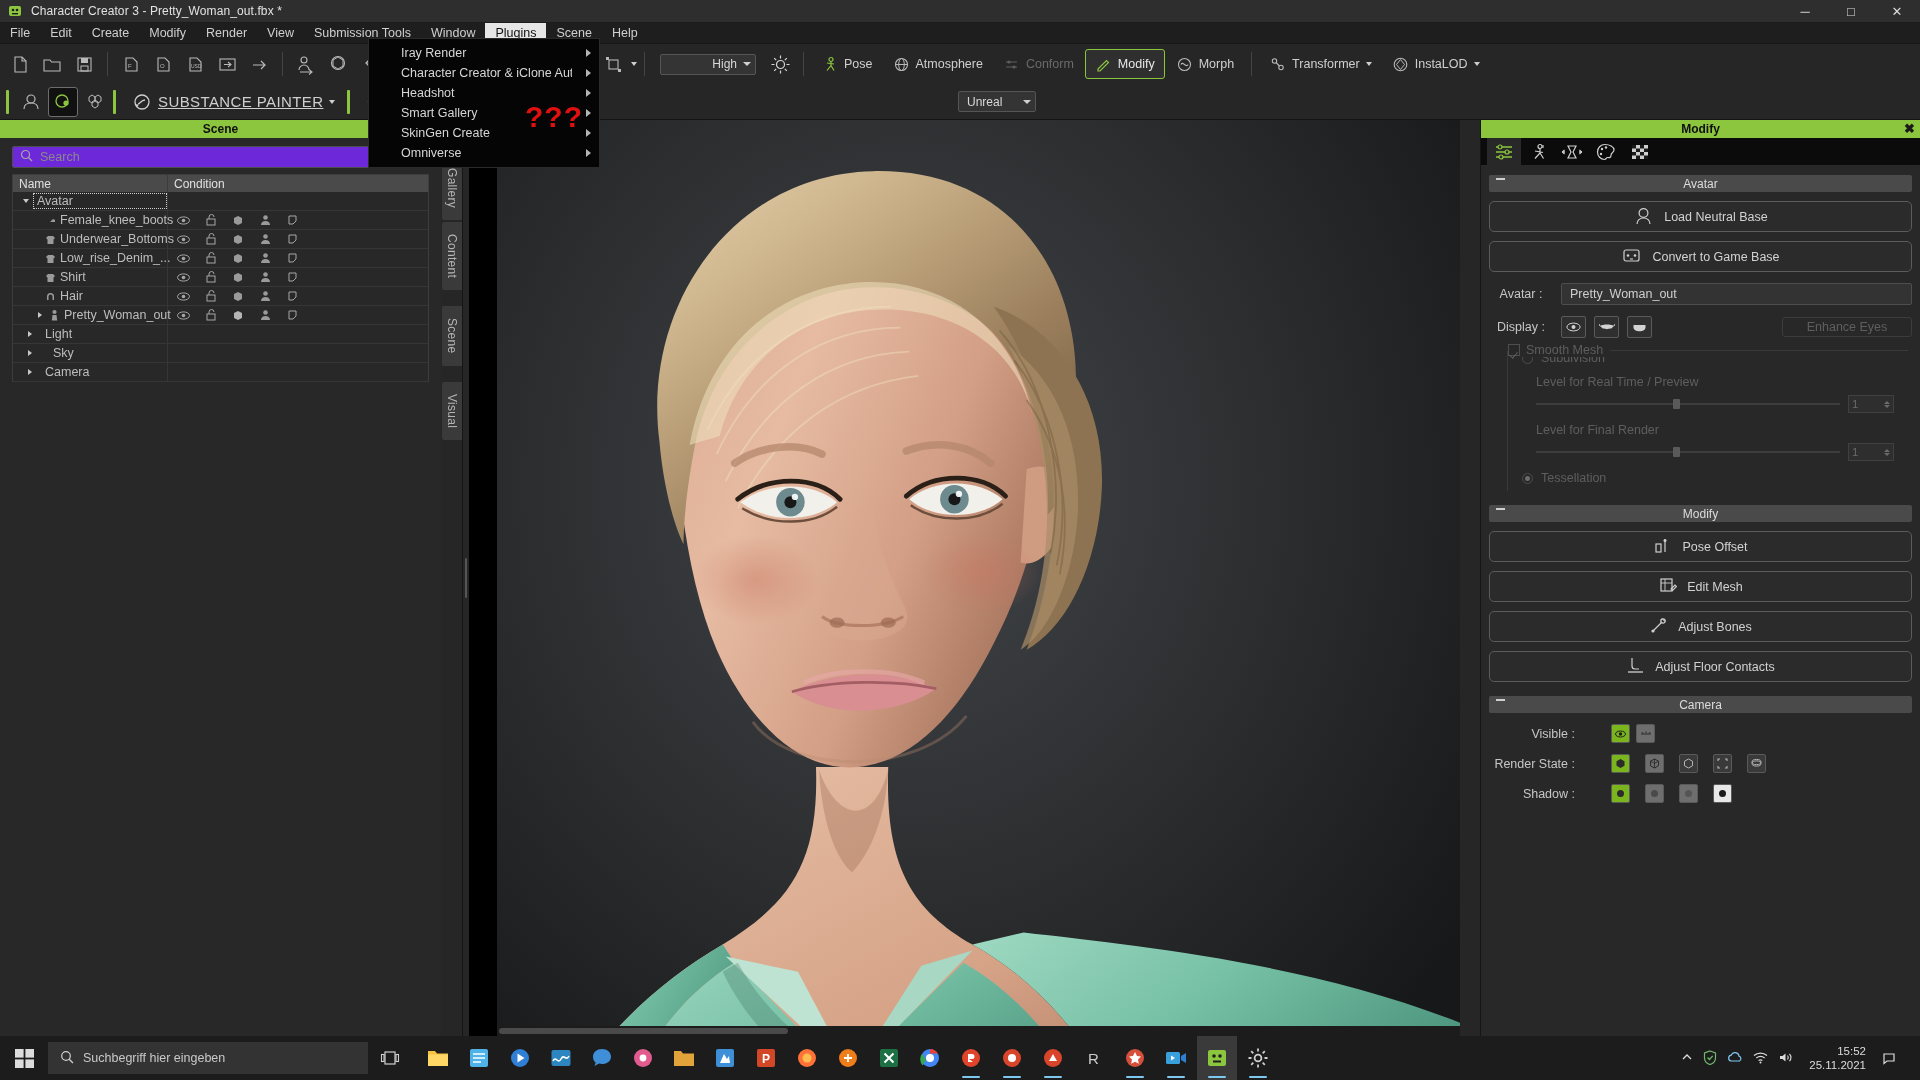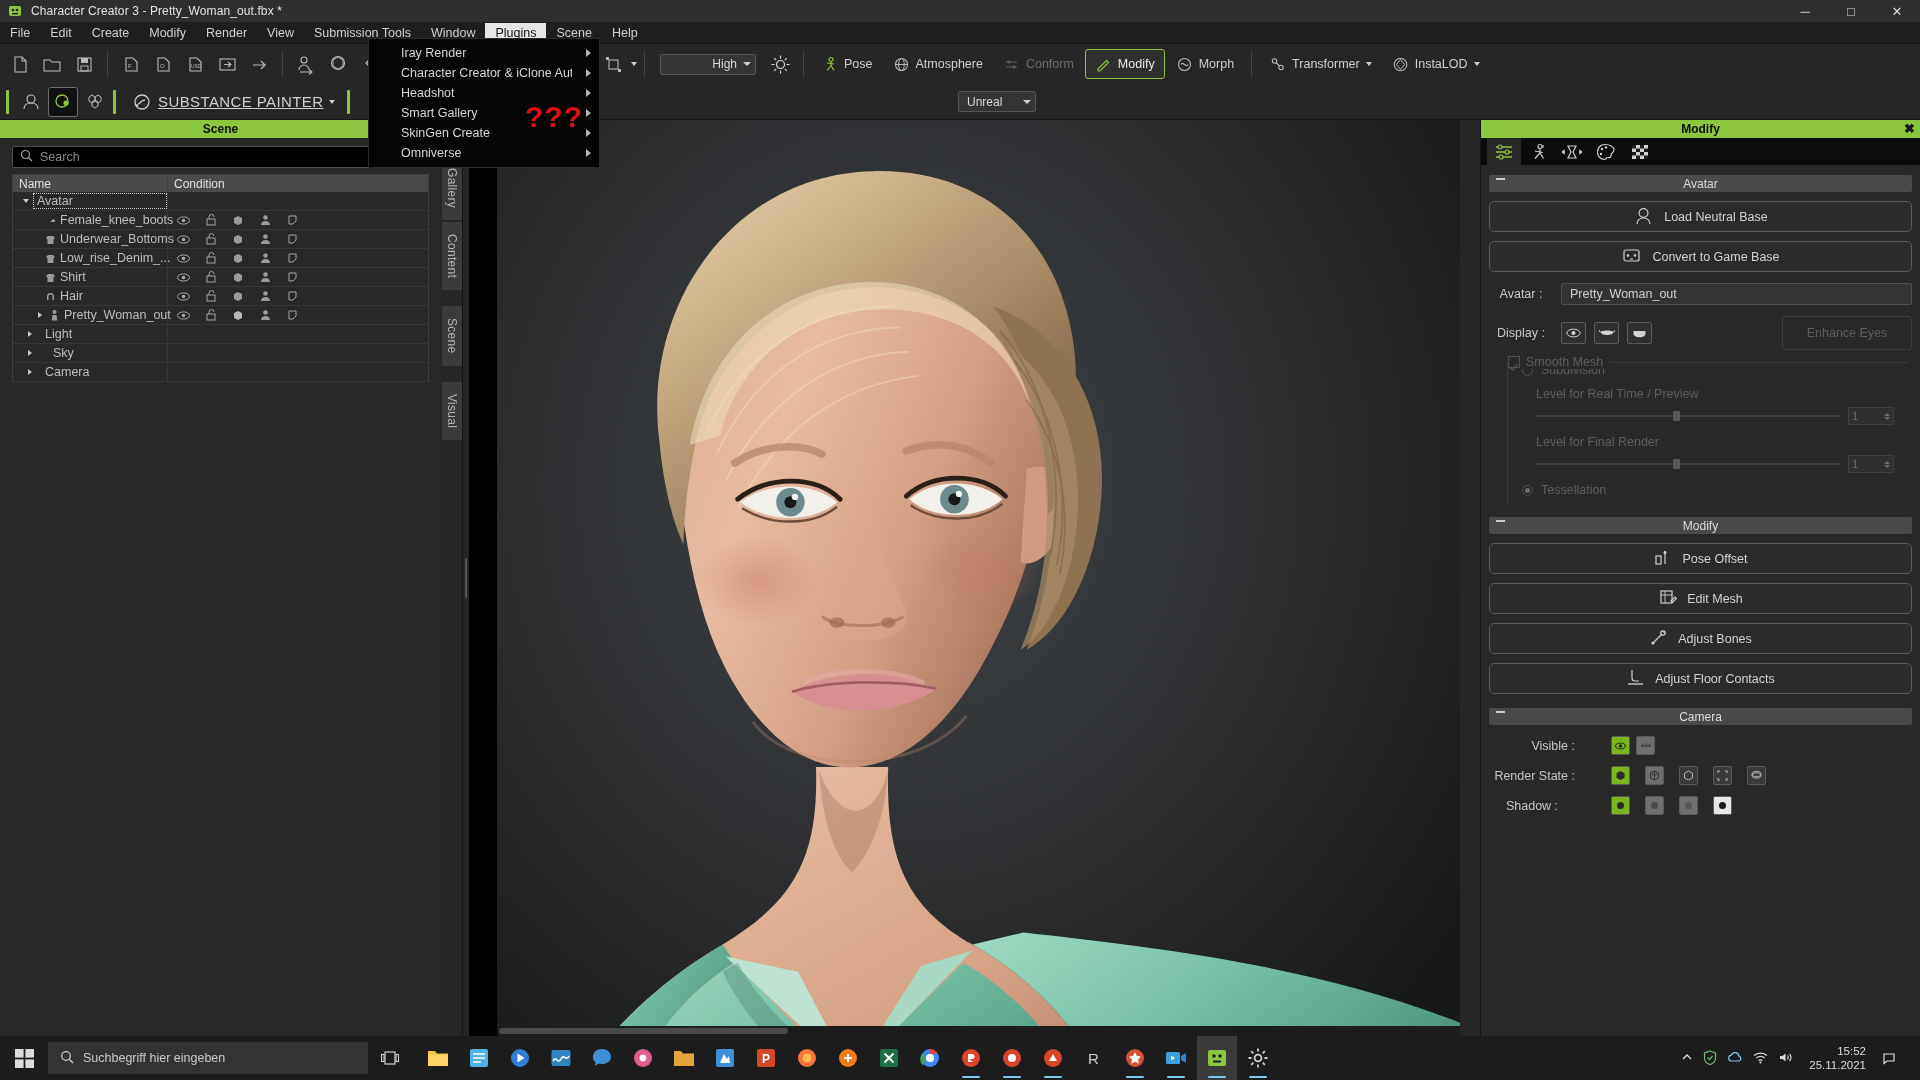--- a/index.html
+++ b/index.html
@@ -54,21 +54,21 @@
   .caret.sm { border-left-width:3.5px;border-right-width:3.5px;border-top-width:4px; }
 
   
   .main { flex:1; display:flex; min-height:0; background:#1f1f1f; }
 
   
   .left { width:441px; display:flex; flex-direction:column; background:#282828; flex:none;}
   .panel-head { height:18px; background:#8cc63e; color:#101010; font-size:12px; font-weight:bold;
                 display:flex; align-items:center; justify-content:center; position:relative;}
   .searchwrap { padding:8px 12px 6px 12px; }
-  .searchbox { height:22px; background:#000000; border:1px solid #4e4e4e; display:flex; align-items:center;
+  .searchbox { height:22px; background:#6d28d9; border:1px solid #4e4e4e; display:flex; align-items:center;
                gap:7px; padding:0 7px; border-radius:2px;}
   .searchbox input { background:transparent; border:none; outline:none; color:#cfcfcf;
                      font-size:12.5px; font-family:inherit; width:100%; }
   .searchbox input::placeholder { color:#8a8a8a; }
   .tree { margin:0 12px; border:1px solid #3d3d3d; border-bottom:none; }
   .tree-head { display:flex; height:17px; background:#4a4a4a; font-size:12px; color:#e0e0e0; }
   .tree-head div { display:flex; align-items:center; padding-left:6px; }
   .col-name { width:155px; border-right:1px solid #3d3d3d; }
   .col-cond { flex:1; }
   .trow { display:flex; height:19px; border-bottom:1px solid #363636; font-size:12.5px; color:#bdbdbd;}
@@ -120,21 +120,21 @@
   .sect .minus { position:absolute; left:7px; top:3px; width:9px; height:2px; background:#cfcfcf; }
   .bigbtn { height:31px; margin-top:9px; border:1px solid #5b5b5b; border-radius:5px;
             display:flex; align-items:center; justify-content:center; gap:10px;
             color:#d2d2d2; font-size:12.5px; background:#2b2b2b;}
   .row { display:flex; align-items:center; margin-top:11px; gap:8px;}
   .row .lab { width:64px; text-align:center; color:#c6c6c6; font-size:12.5px; }
   .field { flex:1; height:22px; background:#333; border:1px solid #4e4e4e; border-radius:2px;
            display:flex; align-items:center; padding:0 8px; color:#cfcfcf; font-size:12.5px;}
   .sqbtn { width:25px; height:22px; border:1px solid #5b5b5b; border-radius:2px; background:#2f2f2f;
            display:flex; align-items:center; justify-content:center; color:#c9c9c9;}
-  .ghostbtn { height:34px; border:1px solid #3c3c3c; border-radius:3px; color:#5e5e5e;
+  .ghostbtn { height:20px; border:1px solid #3c3c3c; border-radius:3px; color:#5e5e5e;
               font-size:12.5px; display:flex; align-items:center; justify-content:center; width:130px;}
   .group { margin:13px 4px 0 18px; border-left:1px solid #3a3a3a; padding:0 0 6px 0; position:relative;}
   .group .glabel { position:absolute; top:-8px; left:0; display:flex; align-items:center; gap:6px;
                    color:#5e5e5e; font-size:12.5px; background:#282828; padding-right:7px;}
   .group .gline { position:absolute; top:-1px; left:0; right:0; height:1px; background:#3a3a3a; }
   .chk { width:12px; height:12px; border:1px solid #4e4e4e; display:inline-block; position:relative;}
   .chk:after { content:""; position:absolute; left:2px; top:5px; width:4px;height:7px;
                border:solid #5e5e5e; border-width:0 1.5px 1.5px 0; transform:rotate(40deg);}
   .rad { width:11px; height:11px; border:1px solid #4e4e4e; border-radius:50%; display:inline-block;}
   .rad.on:after { content:""; display:block; width:5px;height:5px;background:#6d6d6d;border-radius:50%;
@@ -1153,21 +1153,21 @@
             </div>
           <div class="sw dark" style="margin-left:9px;">
               <svg width="11" height="11" viewBox="0 0 11 11">
                 <ellipse cx="5.5" cy="5.5" rx="4.5" ry="2.6" fill="none" stroke="#b5b5b5" stroke-width="1"></ellipse>
                 <ellipse cx="5.5" cy="4" rx="4.5" ry="2.6" fill="none" stroke="#b5b5b5" stroke-width="1"></ellipse>
               </svg>
             </div>
         </div>
 
         <div class="swatchrow">
-          <div style="width:86px;text-align:center;font-size:12.5px;color:#c6c6c6;">Shadow :</div>
+          <div style="width:86px;text-align:right;font-size:12.5px;color:#c6c6c6;">Shadow :</div>
           <div style="width:24px"></div>
           <div class="sw green">
               <svg width="11" height="11" viewBox="0 0 11 11">
                 <circle cx="5.5" cy="5.5" r="3.5" fill="#2b2b2b"></circle>
               </svg>
             </div>
           <div class="sw gray" style="margin-left:9px;">
               <svg width="11" height="11" viewBox="0 0 11 11">
                 <circle cx="5.5" cy="5.5" r="3.5" fill="#4a4a4a"></circle>
               </svg>

